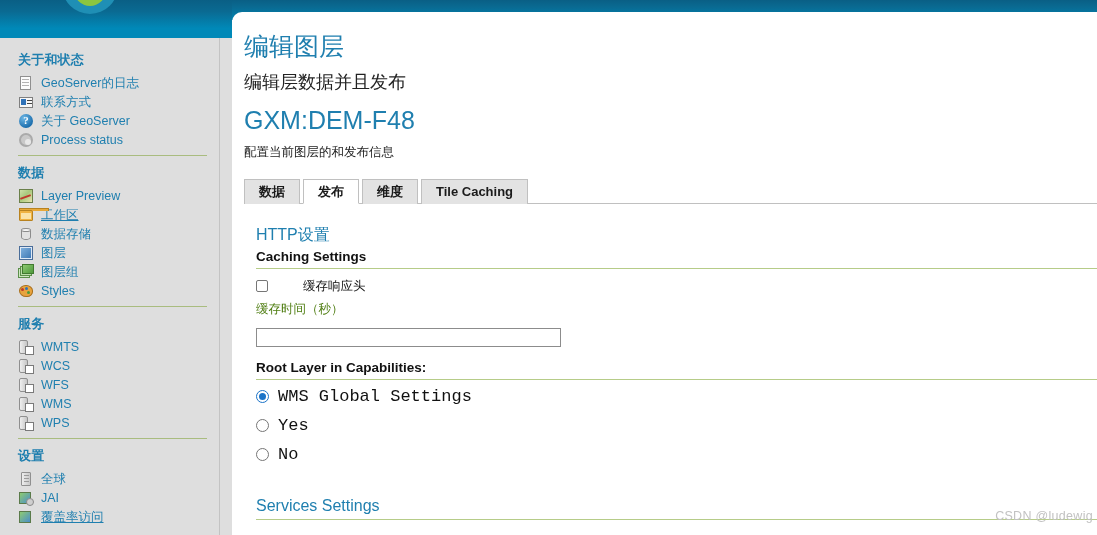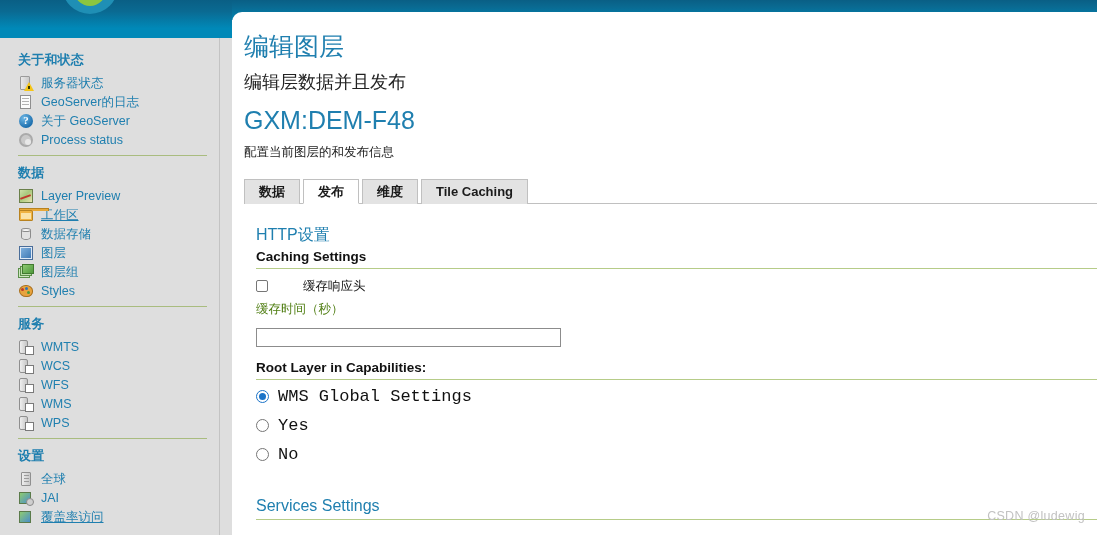--- a/index.html
+++ b/index.html
@@ -298,21 +298,21 @@
     content:""; position:absolute; left:2px; top:2px;
     width:7px;height:7px;border-radius:50%;background:#1a73c8;
   }
   .radio-lbl { font-size: 17px; color: #111; font-family: Liberation Mono, monospace; }
 
   .spacer-12 { height: 12px; }
   .spacer-20 { height: 20px; }
 
   .watermark {
     position: absolute;
-    right: 12px; bottom: 12px;
+    right: 4px; bottom: 12px;
     color: #c2c2c2;
     font-size: 12.5px;
     letter-spacing: .3px;
   }
 </style>
 </head>
 <body>
 
 <div id="page">
 
@@ -325,34 +325,36 @@
     </div>
   </div>
 
   <div class="sidebar">
     <div class="sidebar-inner">
 
       <div class="side-gap"></div>
 
       <div class="side-section-title">关于和状态</div>
       <div class="side-item">
-        <span class="ico ic-server">
-            <span class="body"></span>
-            <span class="warn"></span>
-          </span>
-        <span class="lbl">服务器状态</span>
-      </div>
-      <div class="side-item">
         <span class="ico ic-doc">
             <span class="body"></span>
             <span class="l1"></span>
             <span class="l2"></span>
             <span class="l3"></span>
           </span>
         <span class="lbl">GeoServer的日志</span>
+      </div>
+      <div class="side-item">
+        <span class="ico ic-card">
+            <span class="body"></span>
+            <span class="ph"></span>
+            <span class="t1"></span>
+            <span class="t2"></span>
+          </span>
+        <span class="lbl">联系方式</span>
       </div>
       <div class="side-item">
         <span class="ico ic-about">
             <span class="circ"></span>
             <span class="q">?</span>
           </span>
         <span class="lbl">关于 GeoServer</span>
       </div>
       <div class="side-item">
         <span class="ico ic-gear">

